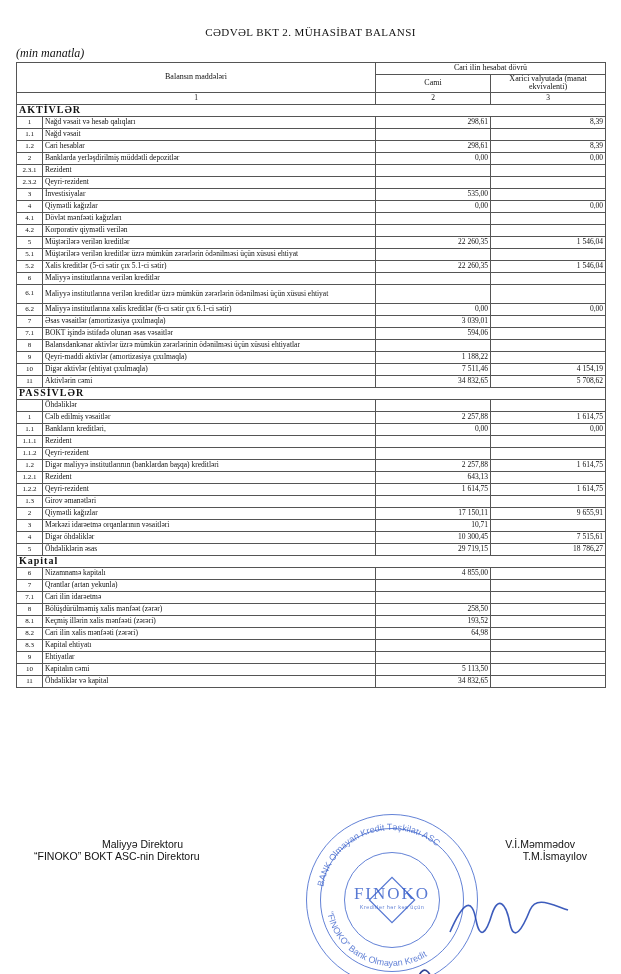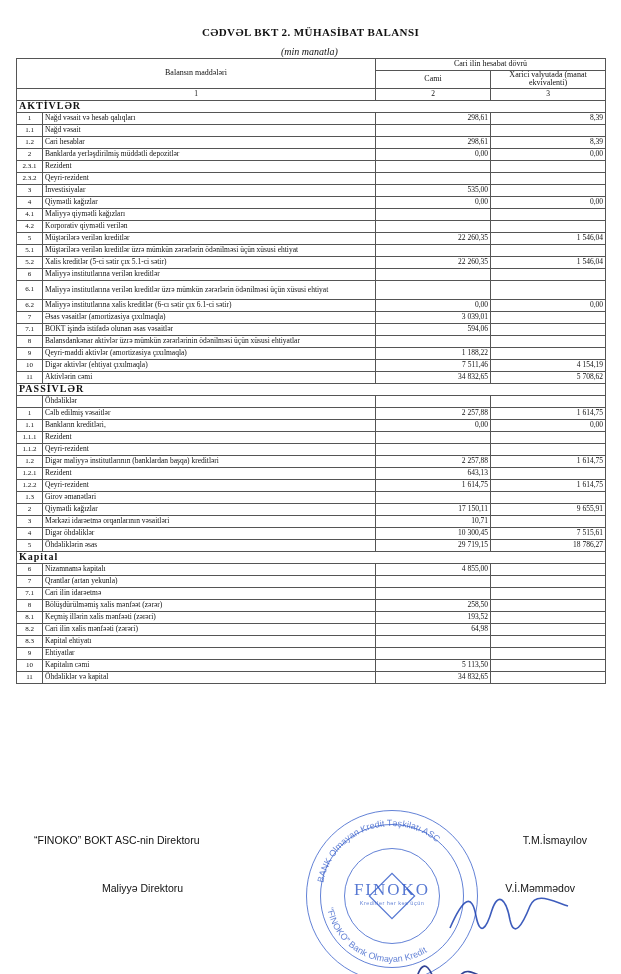--- a/index.html
+++ b/index.html
@@ -18,28 +18,28 @@
   .page {
     position: relative;
     width: 621px;
     height: 974px;
     box-sizing: border-box;
     padding: 0 16px;
   }
   .doc-title {
     text-align: center;
     font-size: 11px;
-    font-weight: bold;
+    font-weight: normal;
     letter-spacing: 0.4px;
     margin-top: 26px;
     margin-bottom: 8px;
   }
   .unit-note {
-    text-align: center;
-    font-size: 10px;
+    text-align: left;
+    font-size: 12px;
     font-style: italic;
     margin-right: 2px;
     margin-bottom: 1px;
   }
   table.balance {
     border-collapse: collapse;
     width: 589px;
     table-layout: fixed;
     font-size: 7.5px;
   }
@@ -242,21 +242,21 @@
           <td class="val"></td>
         </tr>
         <tr class="">
           <td class="no">4</td>
           <td class="name">Qiymətli kağızlar</td>
           <td class="val">0,00</td>
           <td class="val">0,00</td>
         </tr>
         <tr class="">
           <td class="no">4.1</td>
-          <td class="name">Maliyyə qiymətli kağızları</td>
+          <td class="name">Dövlət mənfəəti kağızları</td>
           <td class="val"></td>
           <td class="val"></td>
         </tr>
         <tr class="">
           <td class="no">4.2</td>
           <td class="name">Korporativ qiymətli verilən</td>
           <td class="val"></td>
           <td class="val"></td>
         </tr>
         <tr class="">
@@ -505,23 +505,23 @@
 
     <svg class="sig-scribble sig1" width="130" height="60" viewBox="0 0 130 60">
       <path d="M4,42 C18,10 26,8 30,30 C34,50 40,44 46,24 C52,6 60,12 64,34 C68,52 76,40 84,20 C90,6 104,14 122,20" stroke="#1b3fb0" stroke-width="1.6" fill="none" opacity="0.85"></path>
     </svg>
 
     <svg class="sig-scribble sig2" width="150" height="70" viewBox="0 0 150 70">
       <path d="M6,52 C16,20 24,14 30,36 C36,58 44,46 52,22 C58,6 66,16 70,38 C74,56 84,48 92,28 C98,12 110,22 126,30 C134,34 140,40 144,48" stroke="#1b2f8a" stroke-width="1.7" fill="none" opacity="0.9"></path>
       <path d="M22,58 C50,62 92,58 132,54" stroke="#1b2f8a" stroke-width="1.2" fill="none" opacity="0.8"></path>
     </svg>
 
+    <div class="sign-row second">
+      <div class="sign-left">Maliyyə Direktoru</div>
+      <div class="sign-right">V.İ.Məmmədov</div>
+    </div>
     <div class="sign-row">
       <div class="sign-left">“FINOKO” BOKT ASC-nin Direktoru</div>
       <div class="sign-right">T.M.İsmayılov</div>
     </div>
-    <div class="sign-row second">
-      <div class="sign-left">Maliyyə Direktoru</div>
-      <div class="sign-right">V.İ.Məmmədov</div>
-    </div>
   </div>
 
 </div>
 
 </body></html>

